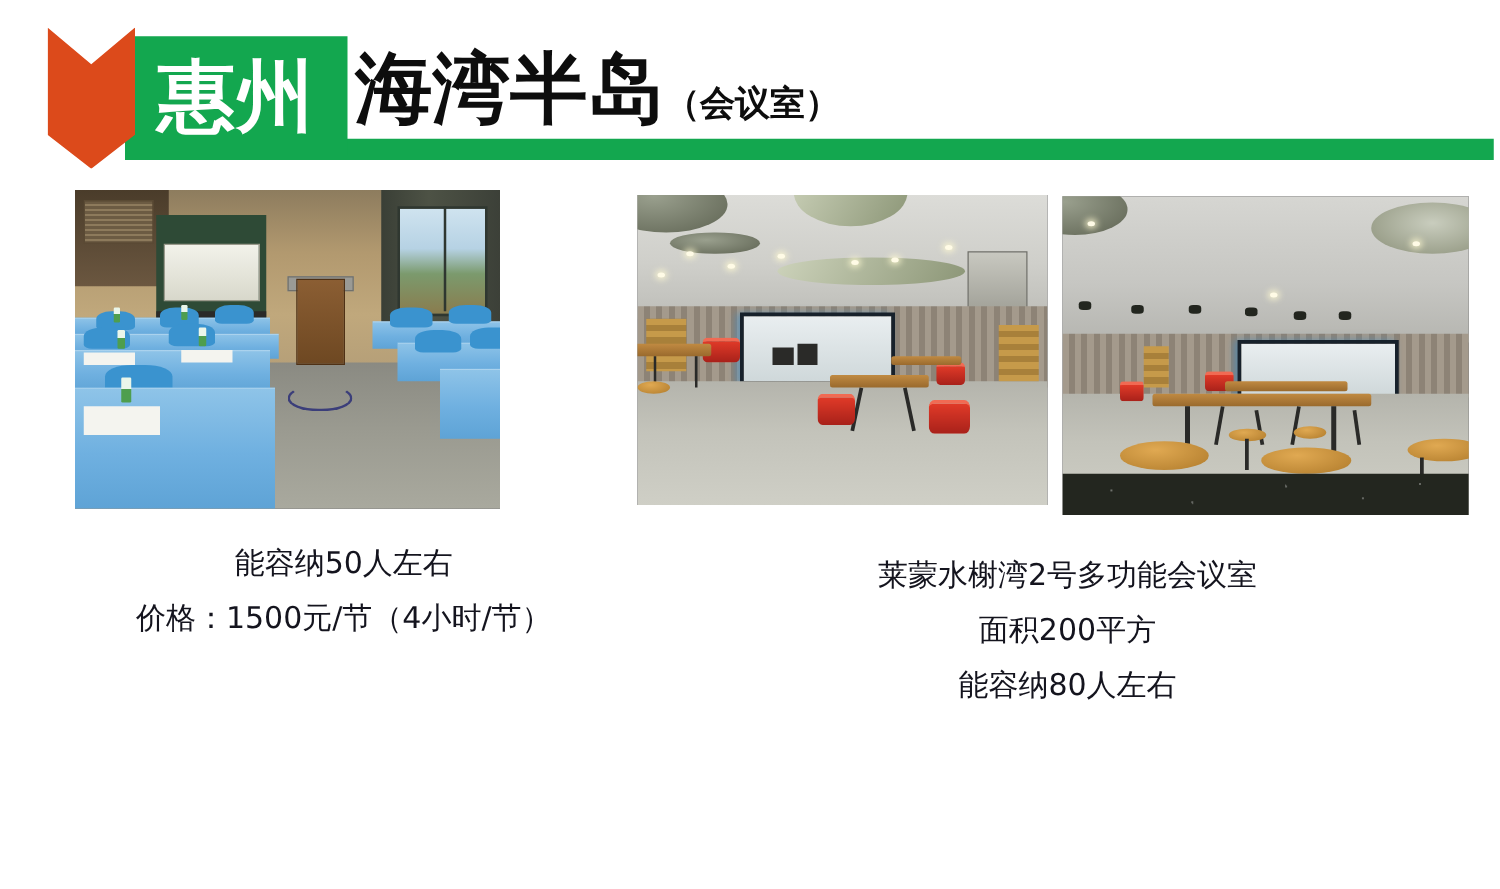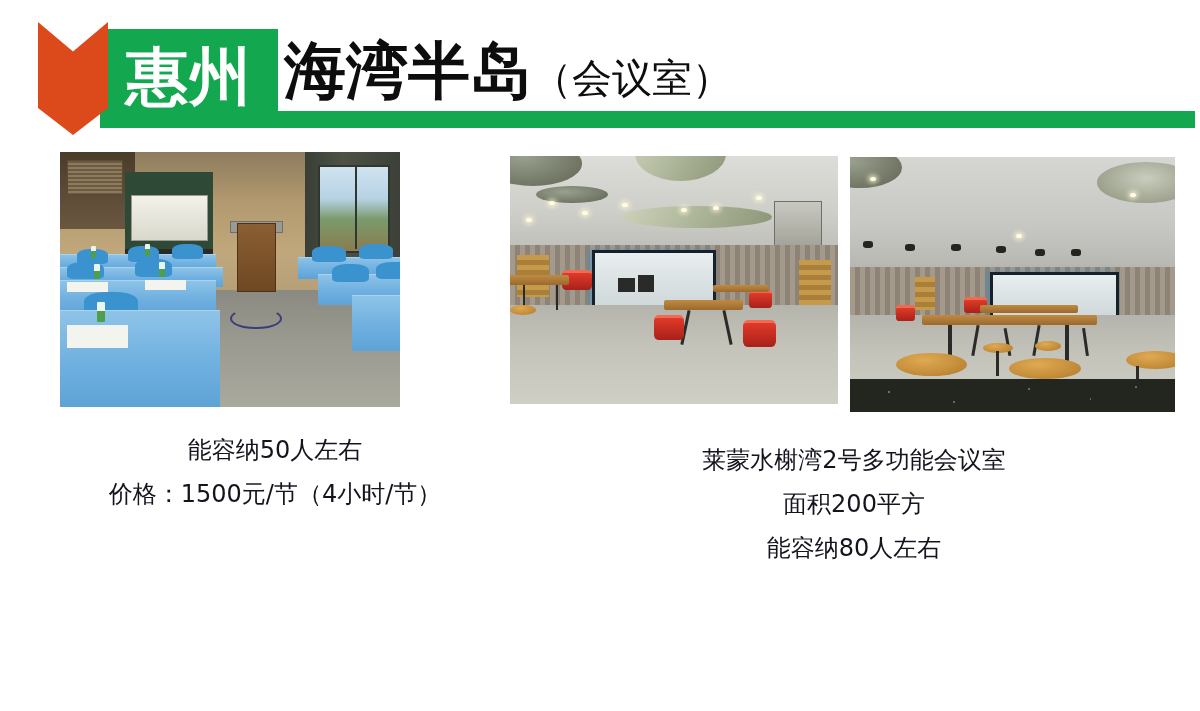--- a/index.html
+++ b/index.html
@@ -94,22 +94,22 @@
     line-height: 82px;
     color: #0d0d0d;
     font-size: 62px;
     font-weight: bold;
     letter-spacing: 0px;
     white-space: nowrap;
     z-index: 3;
     font-family: "DejaVu Sans", "Liberation Sans", sans-serif;
   }
   .title-sub {
-    font-size: 40px;
-    font-weight: normal;
+    font-size: 28px;
+    font-weight: bold;
     letter-spacing: 0px;
     vertical-align: baseline;
   }
 
   
   .photo {
     position: absolute;
     overflow: hidden;
     background: #555;
   }

